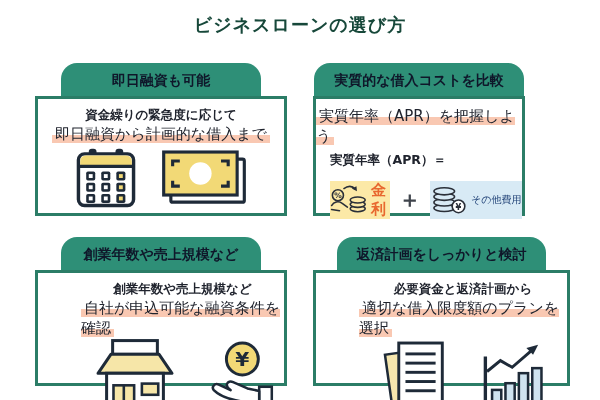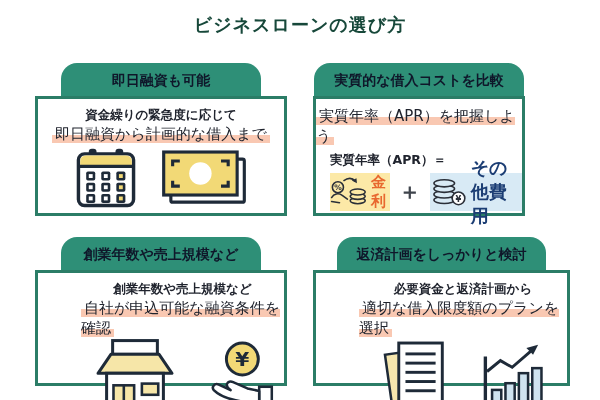--- a/index.html
+++ b/index.html
@@ -25,27 +25,27 @@
   .card-tall { height:120px; }
   .card-short { height:116px;padding-left:43px; }
 
   .line1 { font-size:12.5px; font-weight:bold; color:#20242e; line-height:1.4; }
   .line2 { font-size:15px;  font-weight:normal; color:#20242e; line-height:1.35; }
   .hl { background:linear-gradient(to bottom, transparent 55%, #f9c8b2 55%); padding:0 3px; }
 
   .icon-row { flex:1; display:flex; align-items:center; justify-content:center; gap:24px; }
 
   .formula { width:100%; padding:5px 0 0 14px; }
-  .f-label { font-size:12.5px; font-weight:bold; color:#20242e; margin-bottom:4px; }
+  .f-label { font-size:12.5px; font-weight:bold; color:#20242e; margin-bottom:12px; }
   .f-row { display:flex; align-items:center; gap:9px; }
   .f-box { display:flex; align-items:center; justify-content:center; gap:3px; height:38px; }
   .f-box-yellow { background:#fce9a7; width:84px; }
   .f-box-blue   { background:#d8eaf5; width:130px; }
   .f-interest { color:#e8682f; font-weight:bold; font-size:15px; }
-  .f-other    { color:#1c3e74; font-weight:bold; font-size:18px; }
+  .f-other    { color:#1c3e74; font-weight:normal; font-size:10px; }
   .f-plus     { color:#3f444c; font-weight:bold; font-size:22px; line-height:1; }
 
   svg { display:block; }
 </style>
 </head>
 <body>
 
 <div class="canvas">
 
   <div class="title">ビジネスローンの選び方</div>

